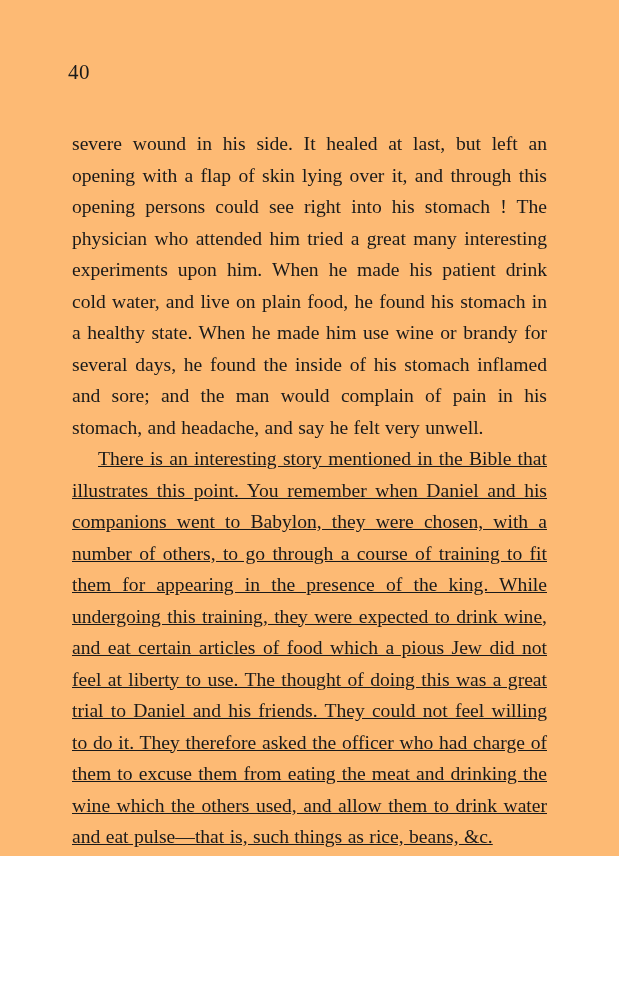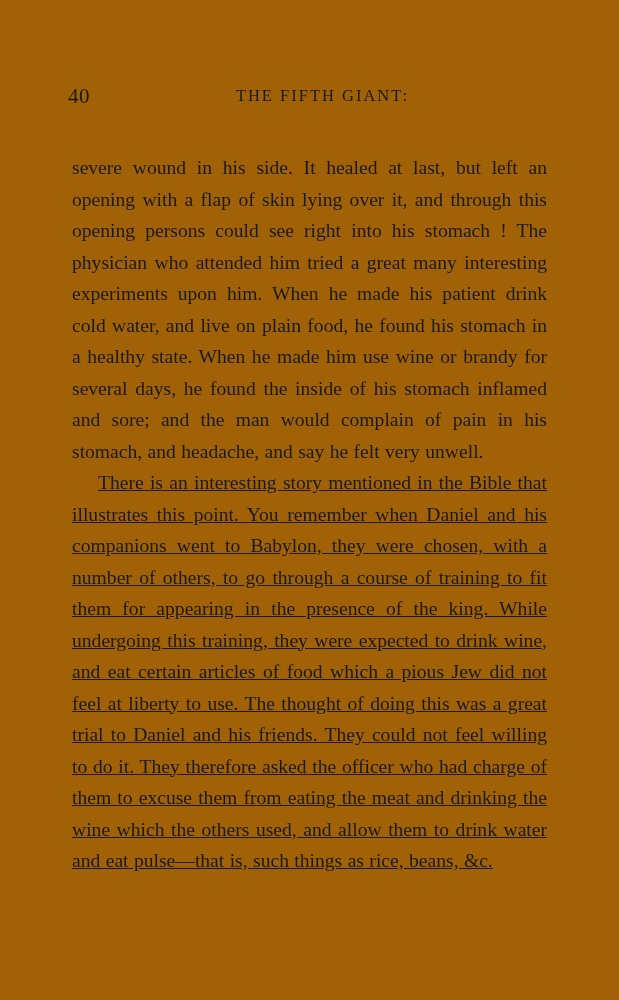--- a/index.html
+++ b/index.html
@@ -10,24 +10,24 @@
   body {
     width: 619px;
     height: 1000px;
     font-family: "Liberation Serif", serif;
     color: #1a1a1a;
     overflow: hidden;
   }
   .page {
     position: relative;
     width: 619px;
-    height: 1000px;
+    height: 856px;
     box-sizing: border-box;
-    padding: 86px 72px 0 72px;
-    background: #a16207;
+    padding: 62px 72px 0 72px;
+    background: #fdba74;
   }
   .running-head {
     position: relative;
     height: 34px;
     display: flex;
     align-items: baseline;
   }
   .folio {
     position: absolute;
     left: -4px;
@@ -65,21 +65,20 @@
     margin-bottom: 0;
   }
 </style>
 </head>
 <body>
 
 <div class="page">
 
   <div class="running-head">
     <div class="folio">40</div>
-    <div class="head-title">THE FIFTH GIANT:</div>
   </div>
 
   <div class="body-text">
     <p>severe wound in his side.  It healed at last, but left an opening with a flap of skin lying over it, and through this opening persons could see right into his stomach !  The physician who attended him tried a great many interesting experiments upon him.  When he made his patient drink cold water, and live on plain food, he found his stomach in a healthy state.  When he made him use wine or brandy for several days, he found the inside of his stomach inflamed and sore; and the man would complain of pain in his stomach, and headache, and say he felt very unwell.</p>
     <p>There is an interesting story mentioned in the Bible that illustrates this point.  You remember when Daniel and his companions went to Babylon, they were chosen, with a number of others, to go through a course of training to fit them for appearing in the presence of the king. While undergoing this training, they were expected to drink wine, and eat certain articles of food which a pious Jew did not feel at liberty to use.  The thought of doing this was a great trial to Daniel and his friends.  They could not feel willing to do it.  They therefore asked the officer who had charge of them to excuse them from eating the meat and drinking the wine which the others used, and allow them to drink water and eat pulse—that is, such things as rice, beans, &amp;c.</p>
   </div>
 
 </div>
 
 </body></html>

